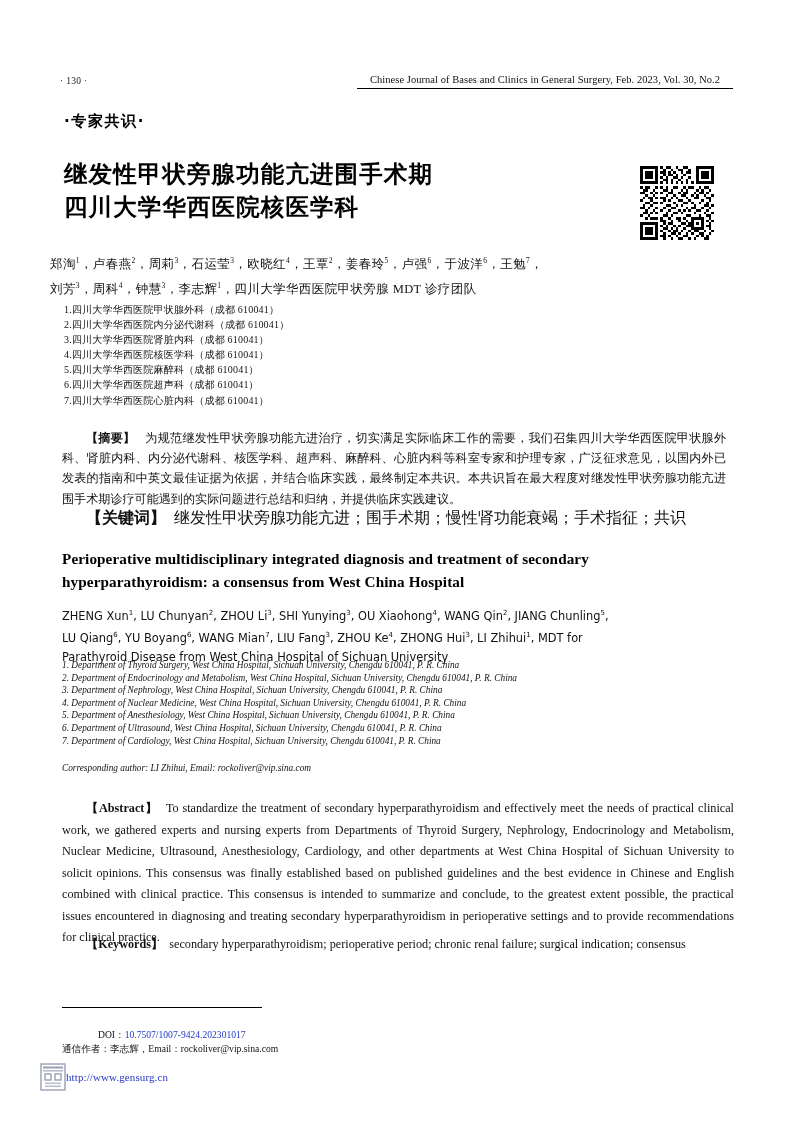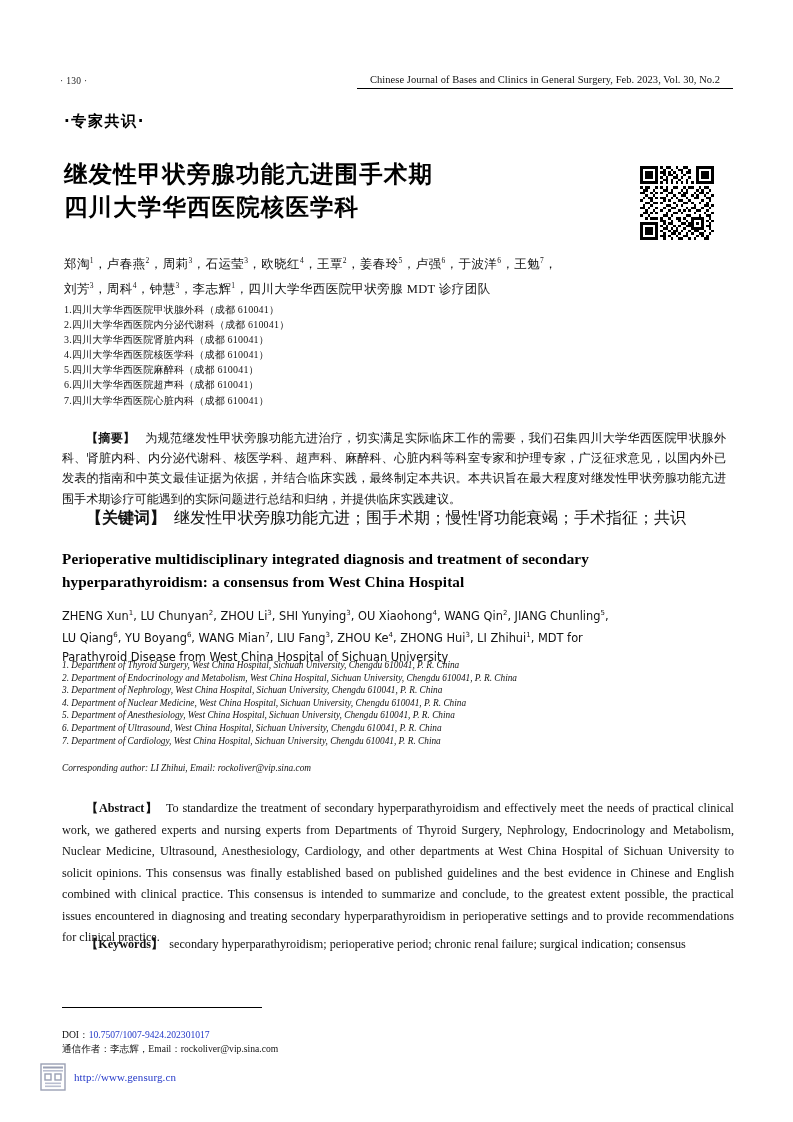--- a/index.html
+++ b/index.html
@@ -80,21 +80,21 @@
     left: 640px;
     top: 166px;
     width: 74px;
     height: 74px;
   }
   .qr svg { display: block; }
 
   
   .authors-cn {
     position: absolute;
-    left: 64px;
+    left: 50px;
     top: 250px;
     width: 660px;
     font-size: 12.5px;
     line-height: 21px;
     letter-spacing: .4px;
     color: #111;
   }
   .authors-cn sup { font-size: 7.5px; vertical-align: super; }
 
   
@@ -211,29 +211,29 @@
   .footer {
     position: absolute;
     left: 62px;
     top: 1028px;
     width: 500px;
     font-size: 9.6px;
     line-height: 13.6px;
     color: #111;
   }
   .link { color: #2338c8; }
-  .doi-row span.lbl { color: #111; }
+  .doi-row span.lbl { color: #111; margin-left: 36px; }
 
   .site-row {
     position: absolute;
     left: 40px;
     top: 1063px;
     display: flex;
     align-items: center;
-    gap: 8px;
+    gap: 0;
   }
   .logo-mark {
     width: 26px;
     height: 28px;
   }
   .site-url {
     font-size: 11px;
     color: #2338c8;
     letter-spacing: .1px;
   }

